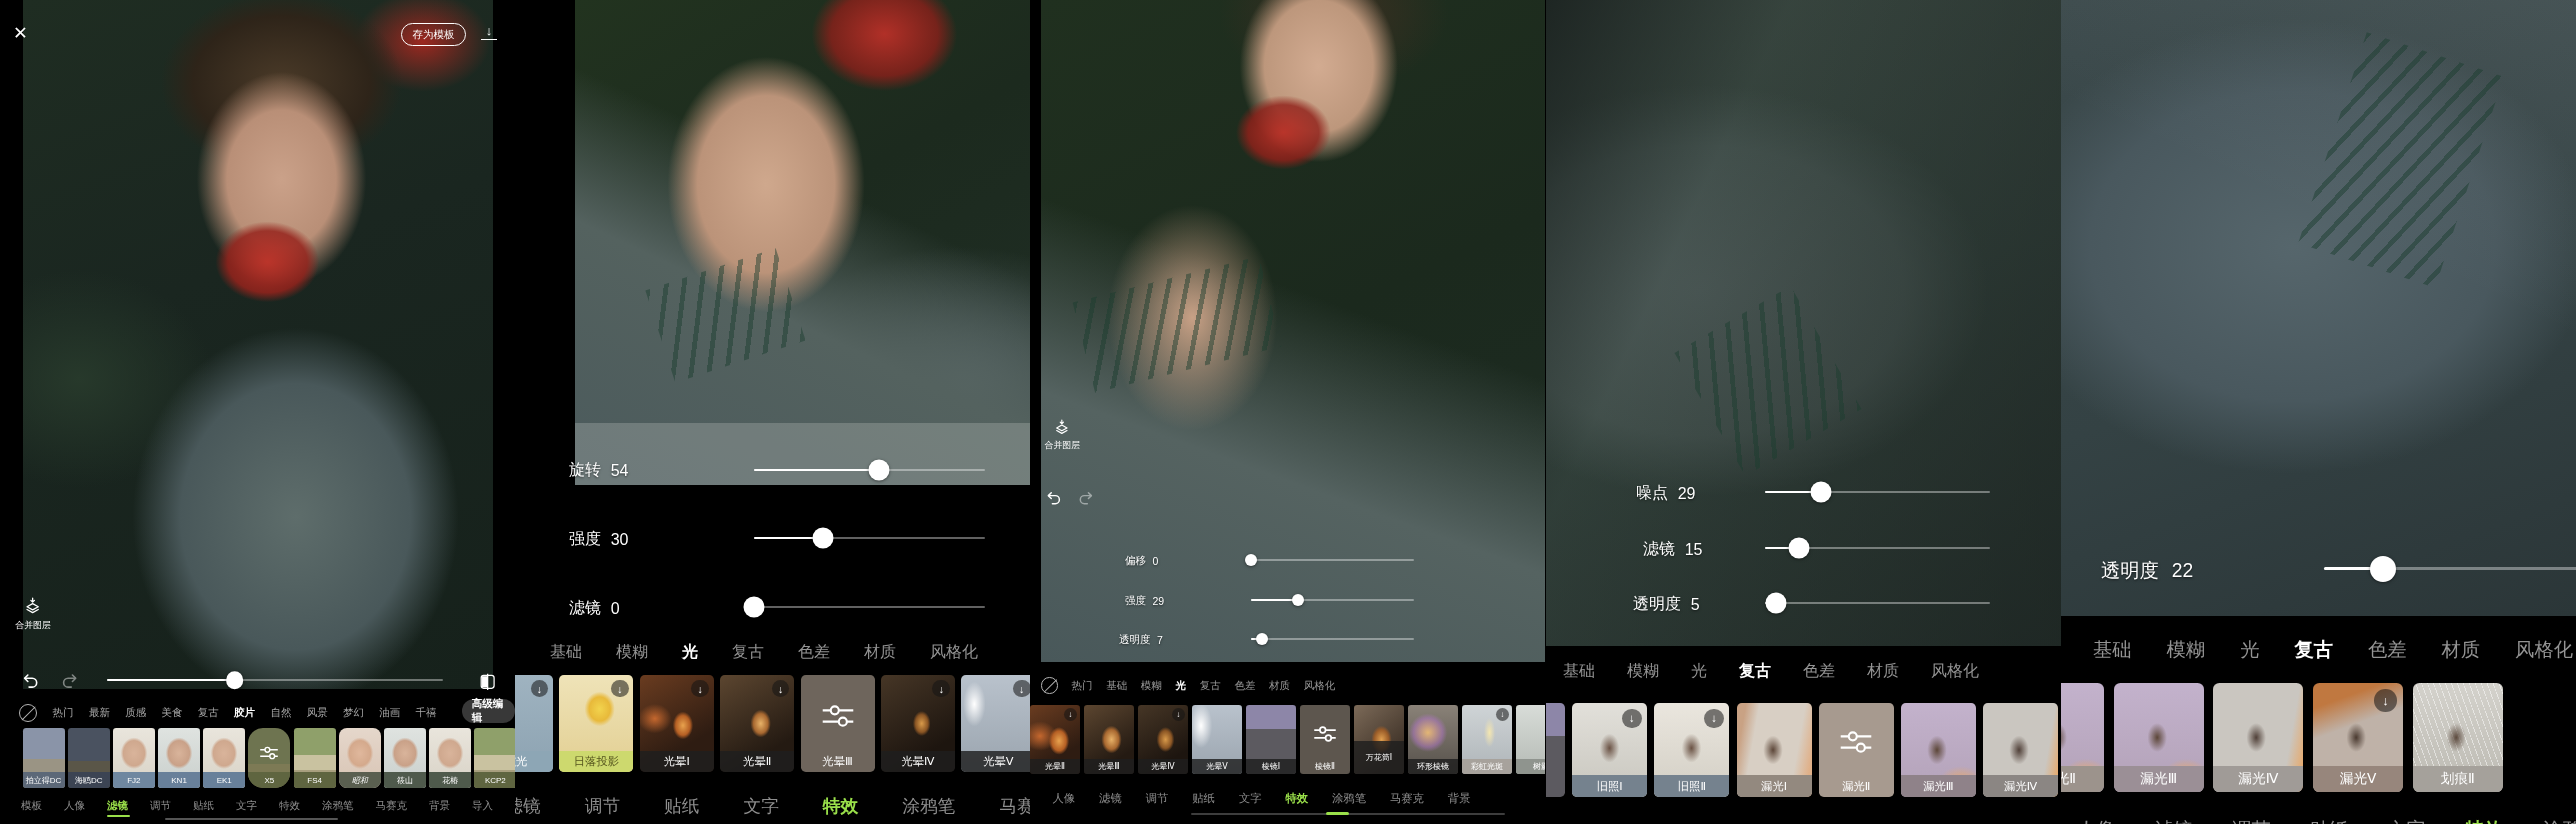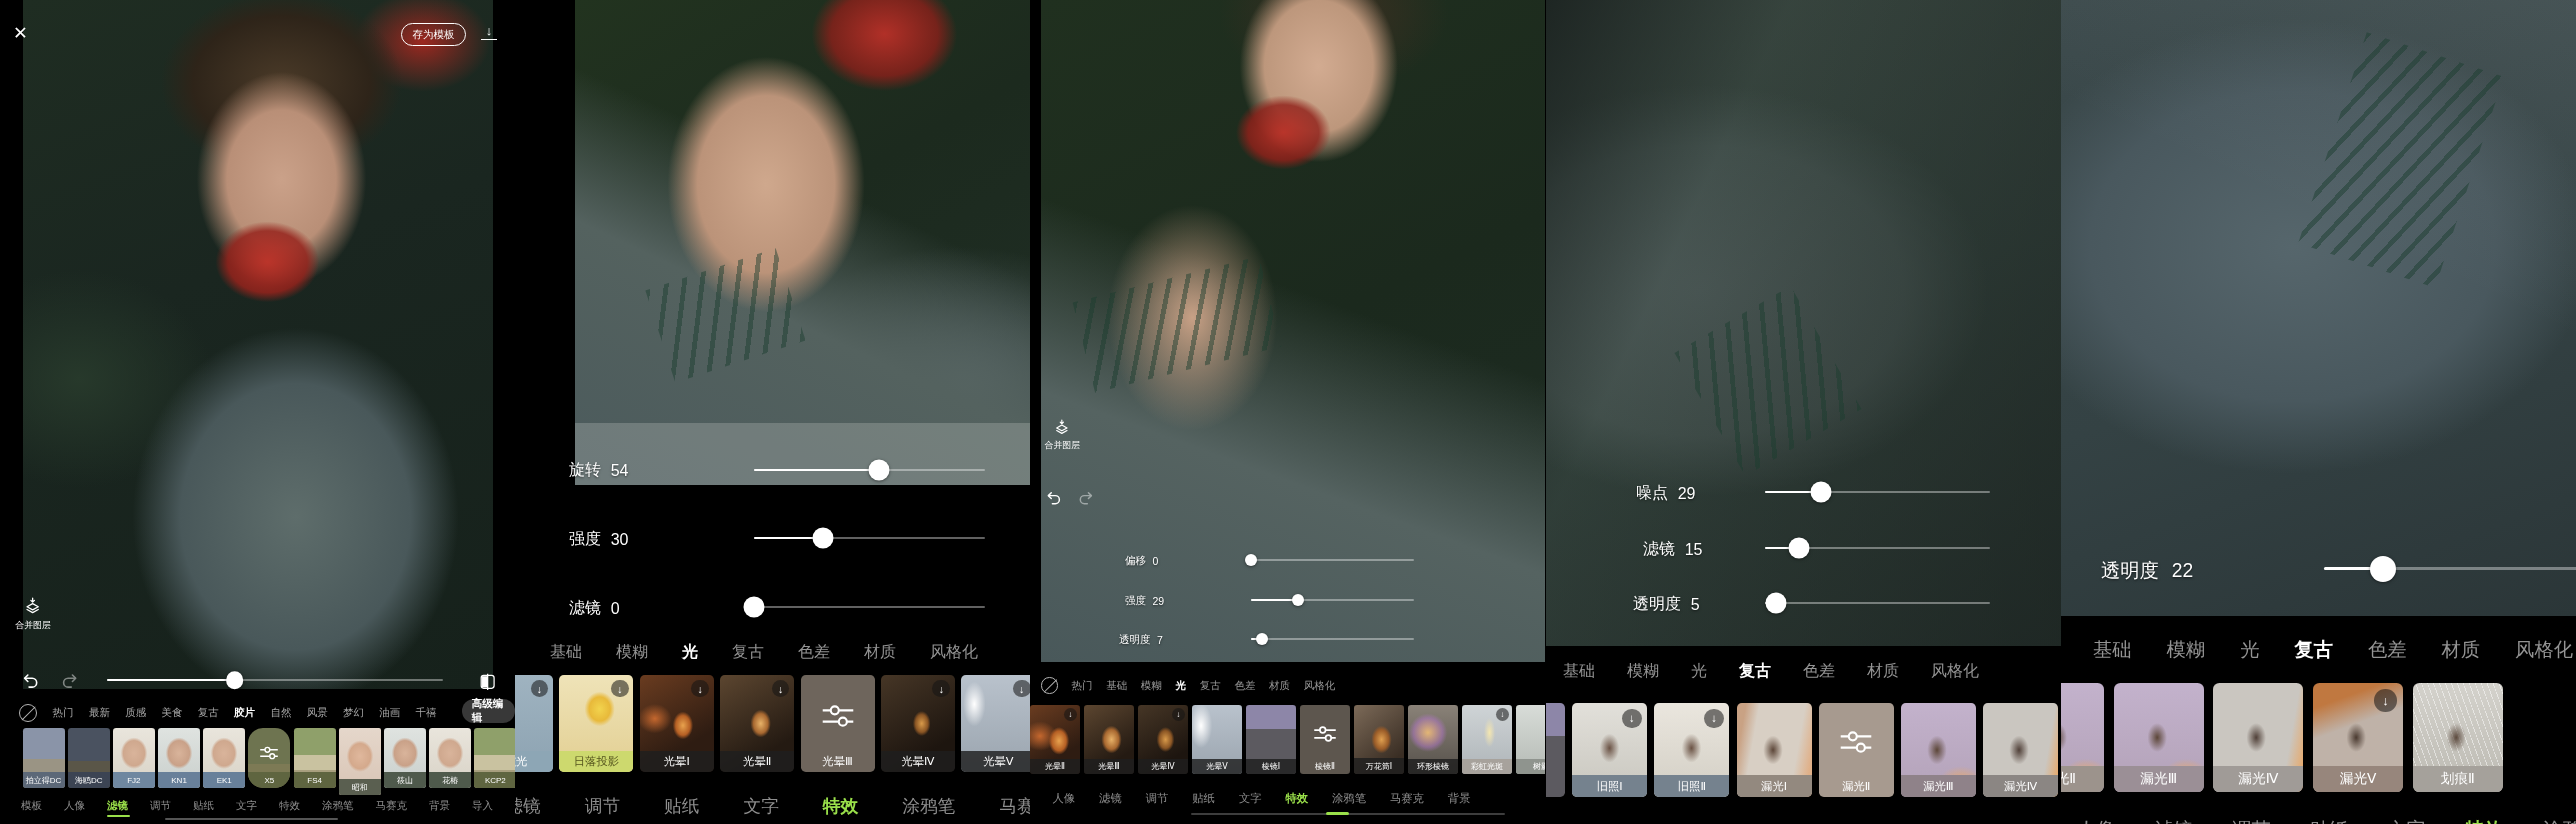--- a/index.html
+++ b/index.html
@@ -174,21 +174,21 @@
         <line x1="2" y1="6" x2="24" y2="6"></line>
           <circle cx="11" cy="6" r="3"></circle>
         <line x1="2" y1="14" x2="24" y2="14"></line>
           <circle cx="17" cy="14" r="3"></circle>
       </svg>
       <div class="clabel" style="height:16px;font-size:8px;background:#5f6540;">X5</div>
       </div>
     <div class="card t-field" style="width:42px;height:60px;border-radius:3.2px;">
       <div class="clabel" style="height:16px;font-size:8px;background:#5f6540;">FS4</div>
       </div>
-    <div class="card t-girl-warm" style="width:42px;height:67px;border-radius:2px;">
+    <div class="card t-girl-warm" style="width:42px;height:60px;border-radius:8px;font-style:italic;">
       <div class="clabel" style="height:16px;font-size:8px;background:#5a5f50;">昭和</div>
       </div>
     <div class="card t-girl-cool" style="width:42px;height:60px;border-radius:3.2px;">
       <div class="clabel" style="height:16px;font-size:8px;background:#4f5a4c;margin-top:10px;">筱山</div>
       </div>
     <div class="card t-girl-pale" style="width:42px;height:60px;border-radius:3.2px;">
       <div class="clabel" style="height:16px;font-size:8px;background:#4f5a4c;">花椿</div>
       </div>
     <div class="card t-field" style="width:42px;height:60px;border-radius:3.2px;">
       <div class="clabel" style="height:16px;font-size:8px;background:#5f6540;">KCP2</div>
@@ -382,21 +382,21 @@
     <div class="card" style="width:50px;height:69px;border-radius:3.2px;background:#5d564e;">
       <svg class="selicon" width="26" height="21" viewBox="0 0 46 36" stroke="#fff" stroke-width="3" fill="#5d564e">
         <line x1="4" y1="11" x2="42" y2="11"></line>
           <circle cx="19" cy="11" r="5"></circle>
         <line x1="4" y1="25" x2="42" y2="25"></line>
           <circle cx="29" cy="25" r="5"></circle>
       </svg>
       <div class="clabel" style="height:15.3px;font-size:8px;background:rgba(0,0,0,0);">棱镜Ⅱ</div>
       </div>
     <div class="card t-kal" style="width:50px;height:69px;border-radius:3.2px;">
-      <div class="clabel" style="height:16px;font-size:8px;">万花筒Ⅰ</div>
+      <div class="clabel" style="height:33px;font-size:8px;">万花筒Ⅰ</div>
       </div>
     <div class="card t-ring" style="width:50px;height:69px;border-radius:3.2px;">
       <div class="clabel" style="height:15.3px;font-size:8px;">环形棱镜</div>
       </div>
     <div class="card t-lamp" style="width:50px;height:69px;border-radius:3.2px;">
       <div class="dlb" style="right:3.2px;top:3.2px;width:13px;height:13px;font-size:8px;">↓</div>
       <div class="clabel" style="height:15.3px;font-size:8px;background:#a7a29c;">彩虹光斑</div>
       </div>
     <div class="card t-tree" style="width:50px;height:69px;border-radius:3.2px;">
       <div class="clabel" style="height:15.3px;font-size:8px;background:#8f948e;">树影</div>

